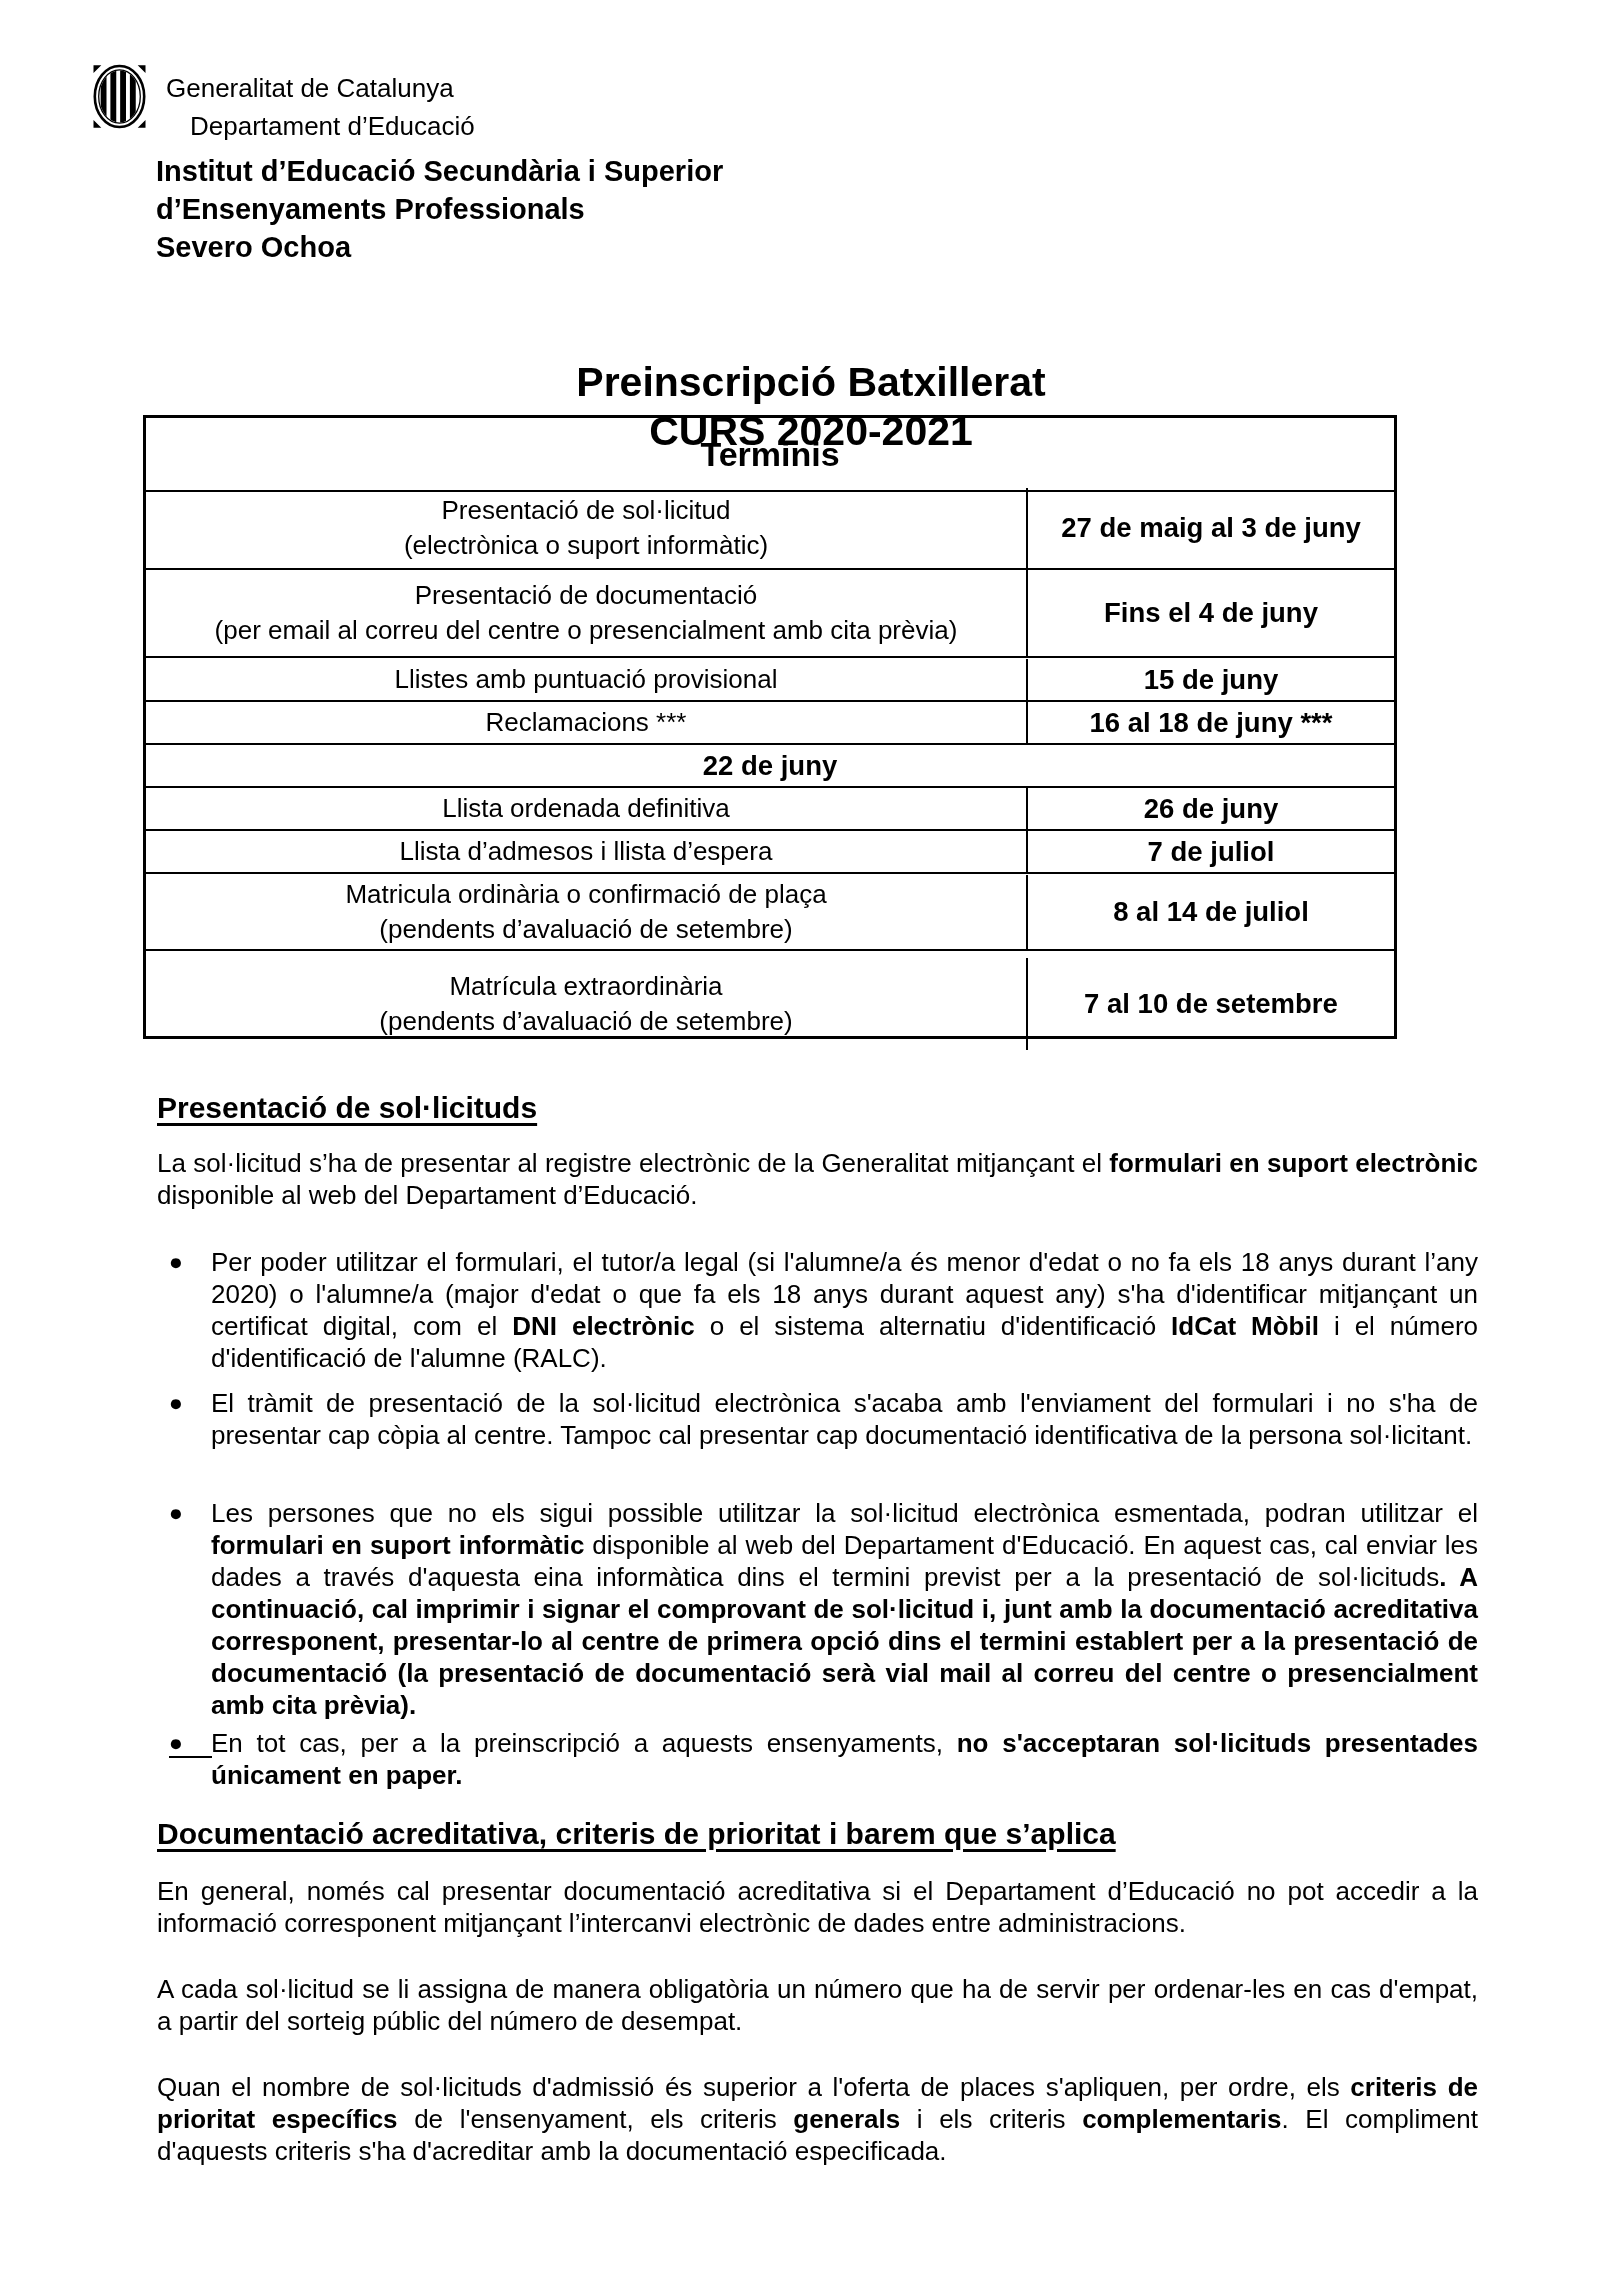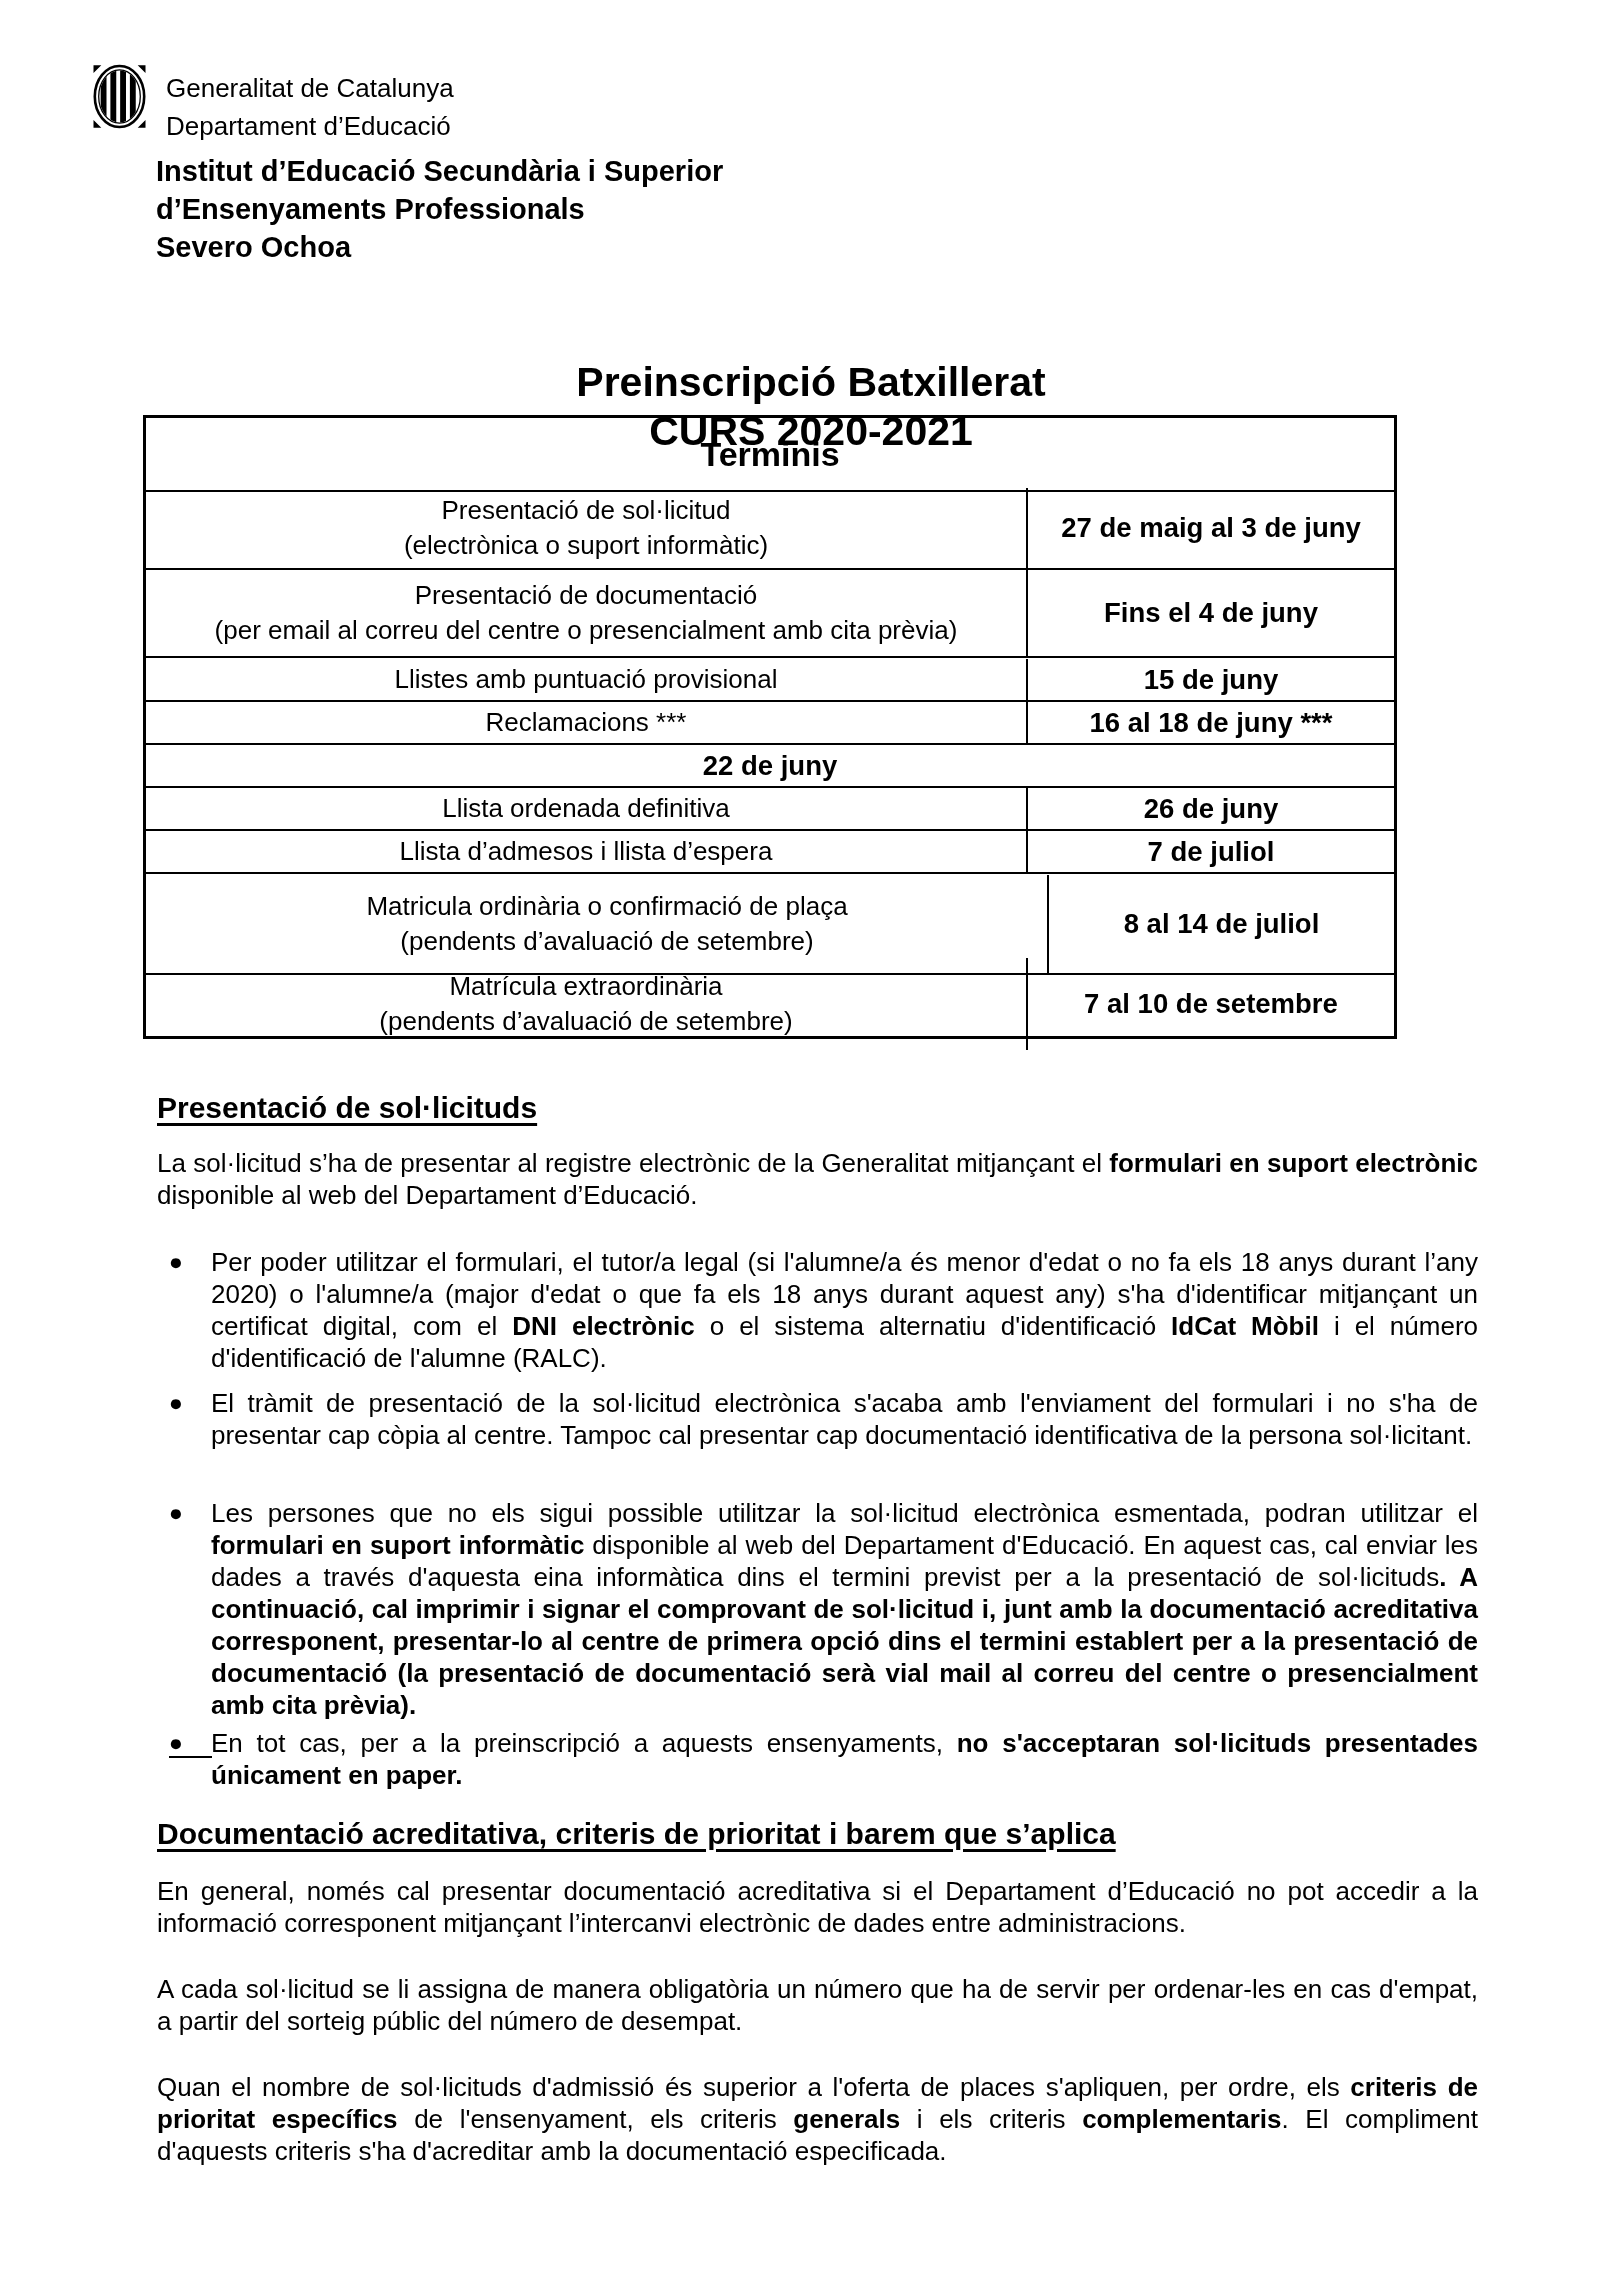--- a/index.html
+++ b/index.html
@@ -6,21 +6,21 @@
   body {
     width: 1622px; height: 2295px; position: relative; overflow: hidden;
     font-family: "Liberation Sans", sans-serif; color: #000;
   }
   .abs { position: absolute; }
 
   
   .logo { left: 92px; top: 64px; width: 55px; height: 65px; }
   .gen-line { left: 166px; font-size: 26px; line-height: 31px; white-space: nowrap; }
   .gen1 { top: 73px; }
-  .gen2 { top: 111px; }
+  .gen2 { top: 111px; margin-left: 24px; }
   .inst { left: 156px; font-size: 29px; font-weight: bold; line-height: 38px; white-space: nowrap; }
   .inst1 { top: 152px; }
   .inst2 { top: 190px; }
   .inst3 { top: 228px; }
 
   
   .title { left: 0; width: 1622px; text-align: center; font-weight: bold; font-size: 41px; line-height: 48px; margin-top: 43px; }
   .title1 { top: 315px; }
   .title2 { top: 364px; }
 
@@ -137,21 +137,21 @@
   <div class="t-row" style="top:370px;height:43px;">
     <div class="t-desc">Llista ordenada definitiva</div>
     <div class="t-date">26 de juny</div>
   </div>
 
   <div class="t-row" style="top:413px;height:43px;">
     <div class="t-desc">Llista d’admesos i llista d’espera</div>
     <div class="t-date">7 de juliol</div>
   </div>
 
-  <div class="t-row" style="top:457px;height:100px;padding-left:21px;">
+  <div class="t-row" style="top:457px;height:76px;">
     <div class="t-desc">
       <span>Matricula ordinària o confirmació de plaça</span>
       <span>(pendents d’avaluació de setembre)</span>
     </div>
     <div class="t-date">8 al 14 de juliol</div>
   </div>
 
   <div class="t-row last" style="top:540px;height:92px;">
     <div class="t-desc">
       <span>Matrícula extraordinària</span>

